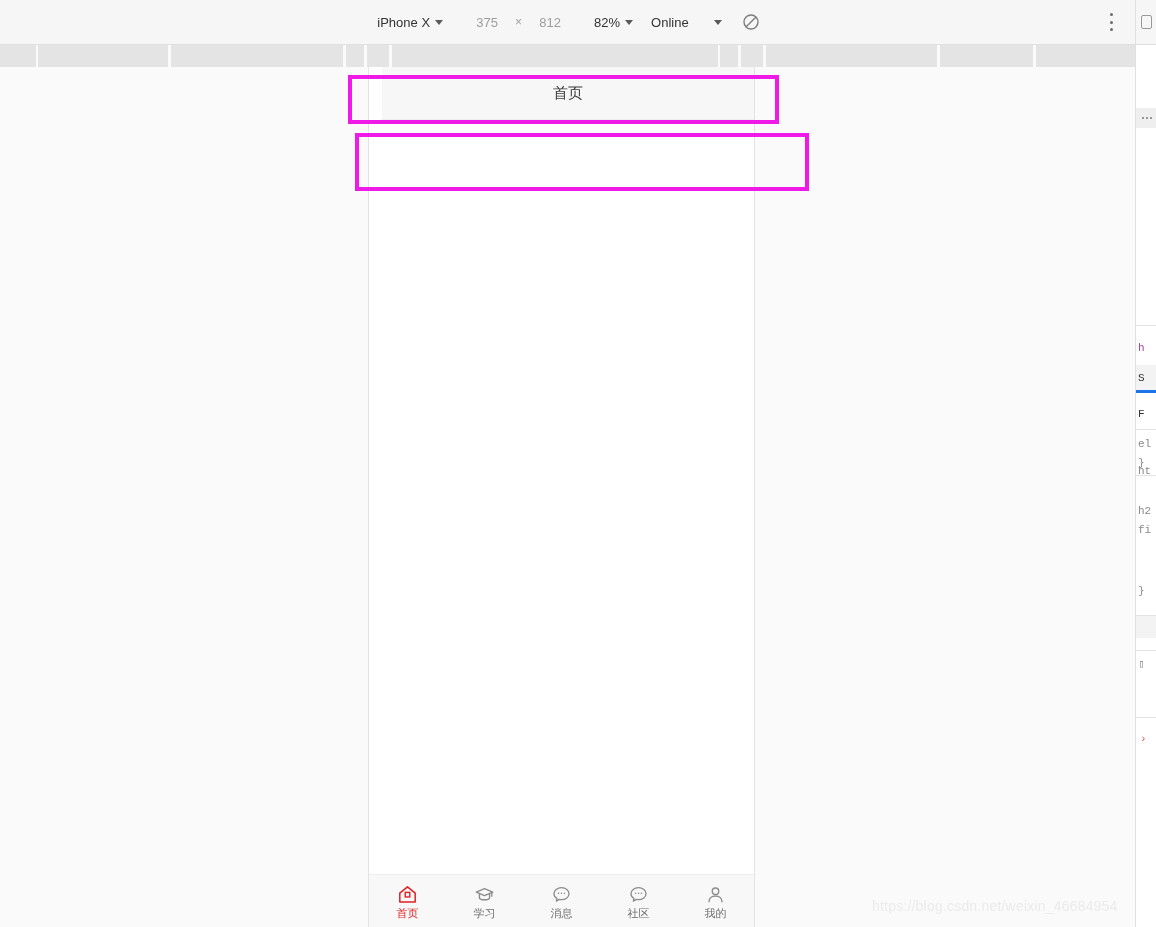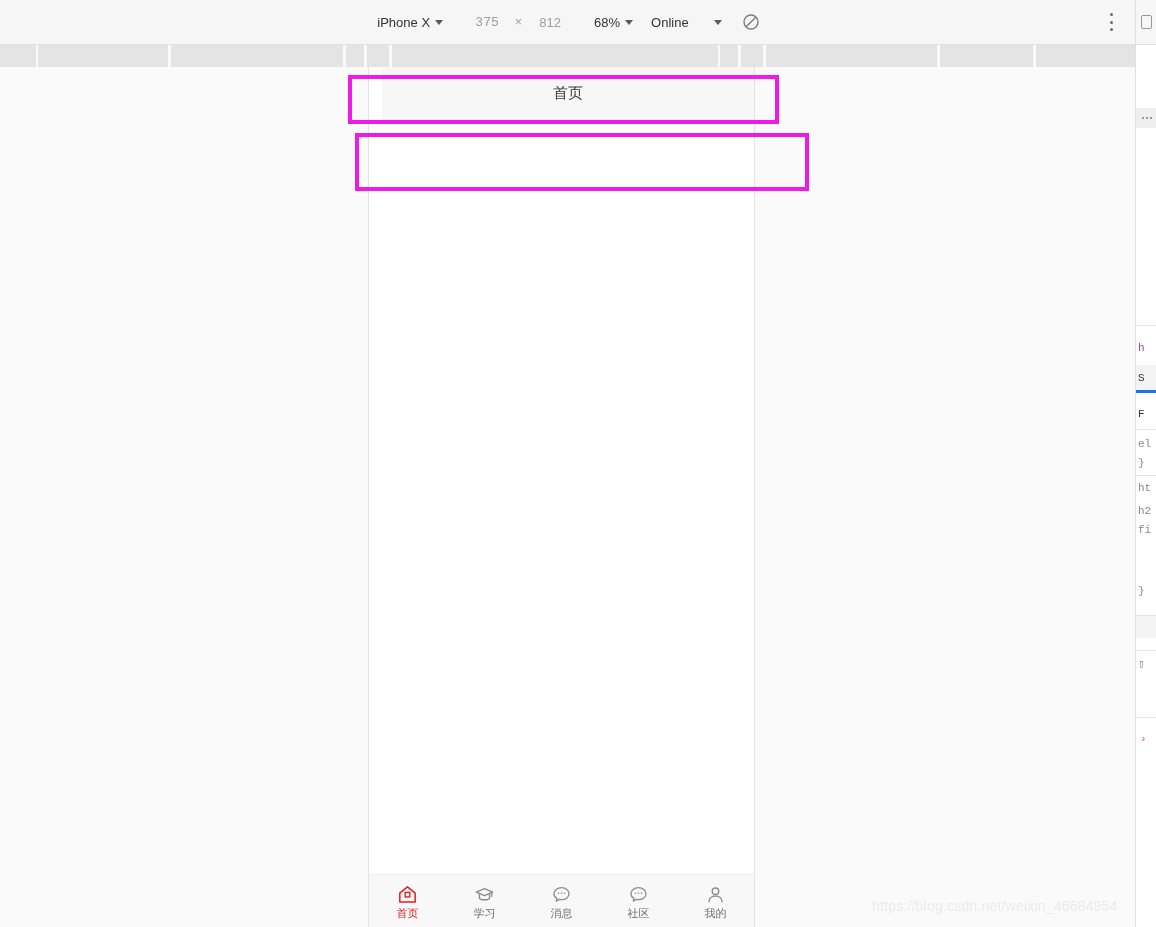--- a/index.html
+++ b/index.html
@@ -149,26 +149,26 @@
 
 <div id="root">
 
   <div class="device-toolbar">
     <div class="dt-center">
       <div class="dt-item">
         <span>iPhone X</span>
         <span class="caret"></span>
       </div>
       <span class="dt-sep"></span>
-      <input class="dt-dim" style="border: none; background: transparent; outline: none; font-family: Liberation Mono, monospace;" value="375">
+      <input class="dt-dim" style="border: none; background: transparent; outline: none; font-family: Liberation Sans, sans-serif;" value="375">
       <span class="dt-x">×</span>
       <input class="dt-dim" style="border: none; background: transparent; outline: none; font-family: inherit;" value="812">
       <span class="dt-sep"></span>
       <div class="dt-item">
-        <span>68%</span>
+        <span>82%</span>
         <span class="caret"></span>
       </div>
       <div class="dt-item" style="margin-left:6px;gap:20px;">
         <span>Online</span>
         <span class="caret"></span>
       </div>
       <div class="rotate-btn">
         <svg width="18" height="18" viewBox="0 0 18 18" aria-hidden="true">
           <circle cx="9" cy="9" r="7" fill="none" stroke="#7d7d7d" stroke-width="1.4"></circle>
           <line x1="4.2" y1="13.8" x2="13.8" y2="4.2" stroke="#7d7d7d" stroke-width="1.4"></line>
@@ -298,21 +298,21 @@
     <div class="ds-line ds-dark" style="top:327px;">S</div>
     <div class="ds-accent" style="top:345px;"></div>
 
     <div class="ds-line ds-dark" style="top:363px;">F</div>
     <div class="ds-sep" style="top:384px;"></div>
 
     <div class="ds-line ds-gray" style="top:393px;">el</div>
     <div class="ds-line ds-gray" style="top:412px;">}</div>
     <div class="ds-sep" style="top:430px;"></div>
 
-    <div class="ds-line ds-gray" style="top:437px;">ht</div>
+    <div class="ds-line ds-gray" style="top:420px;">ht</div>
     <div class="ds-line ds-gray" style="top:460px;">h2</div>
     <div class="ds-line ds-gray" style="top:479px;">fi</div>
     <div class="ds-line ds-gray" style="top:540px;">}</div>
 
     <div class="ds-sep" style="top:570px;"></div>
     <div class="ds-band" style="top:571px; height:22px;"></div>
 
     <div class="ds-sep" style="top:605px;"></div>
     <div class="ds-line ds-gray" style="top:612px;">▯</div>
 

